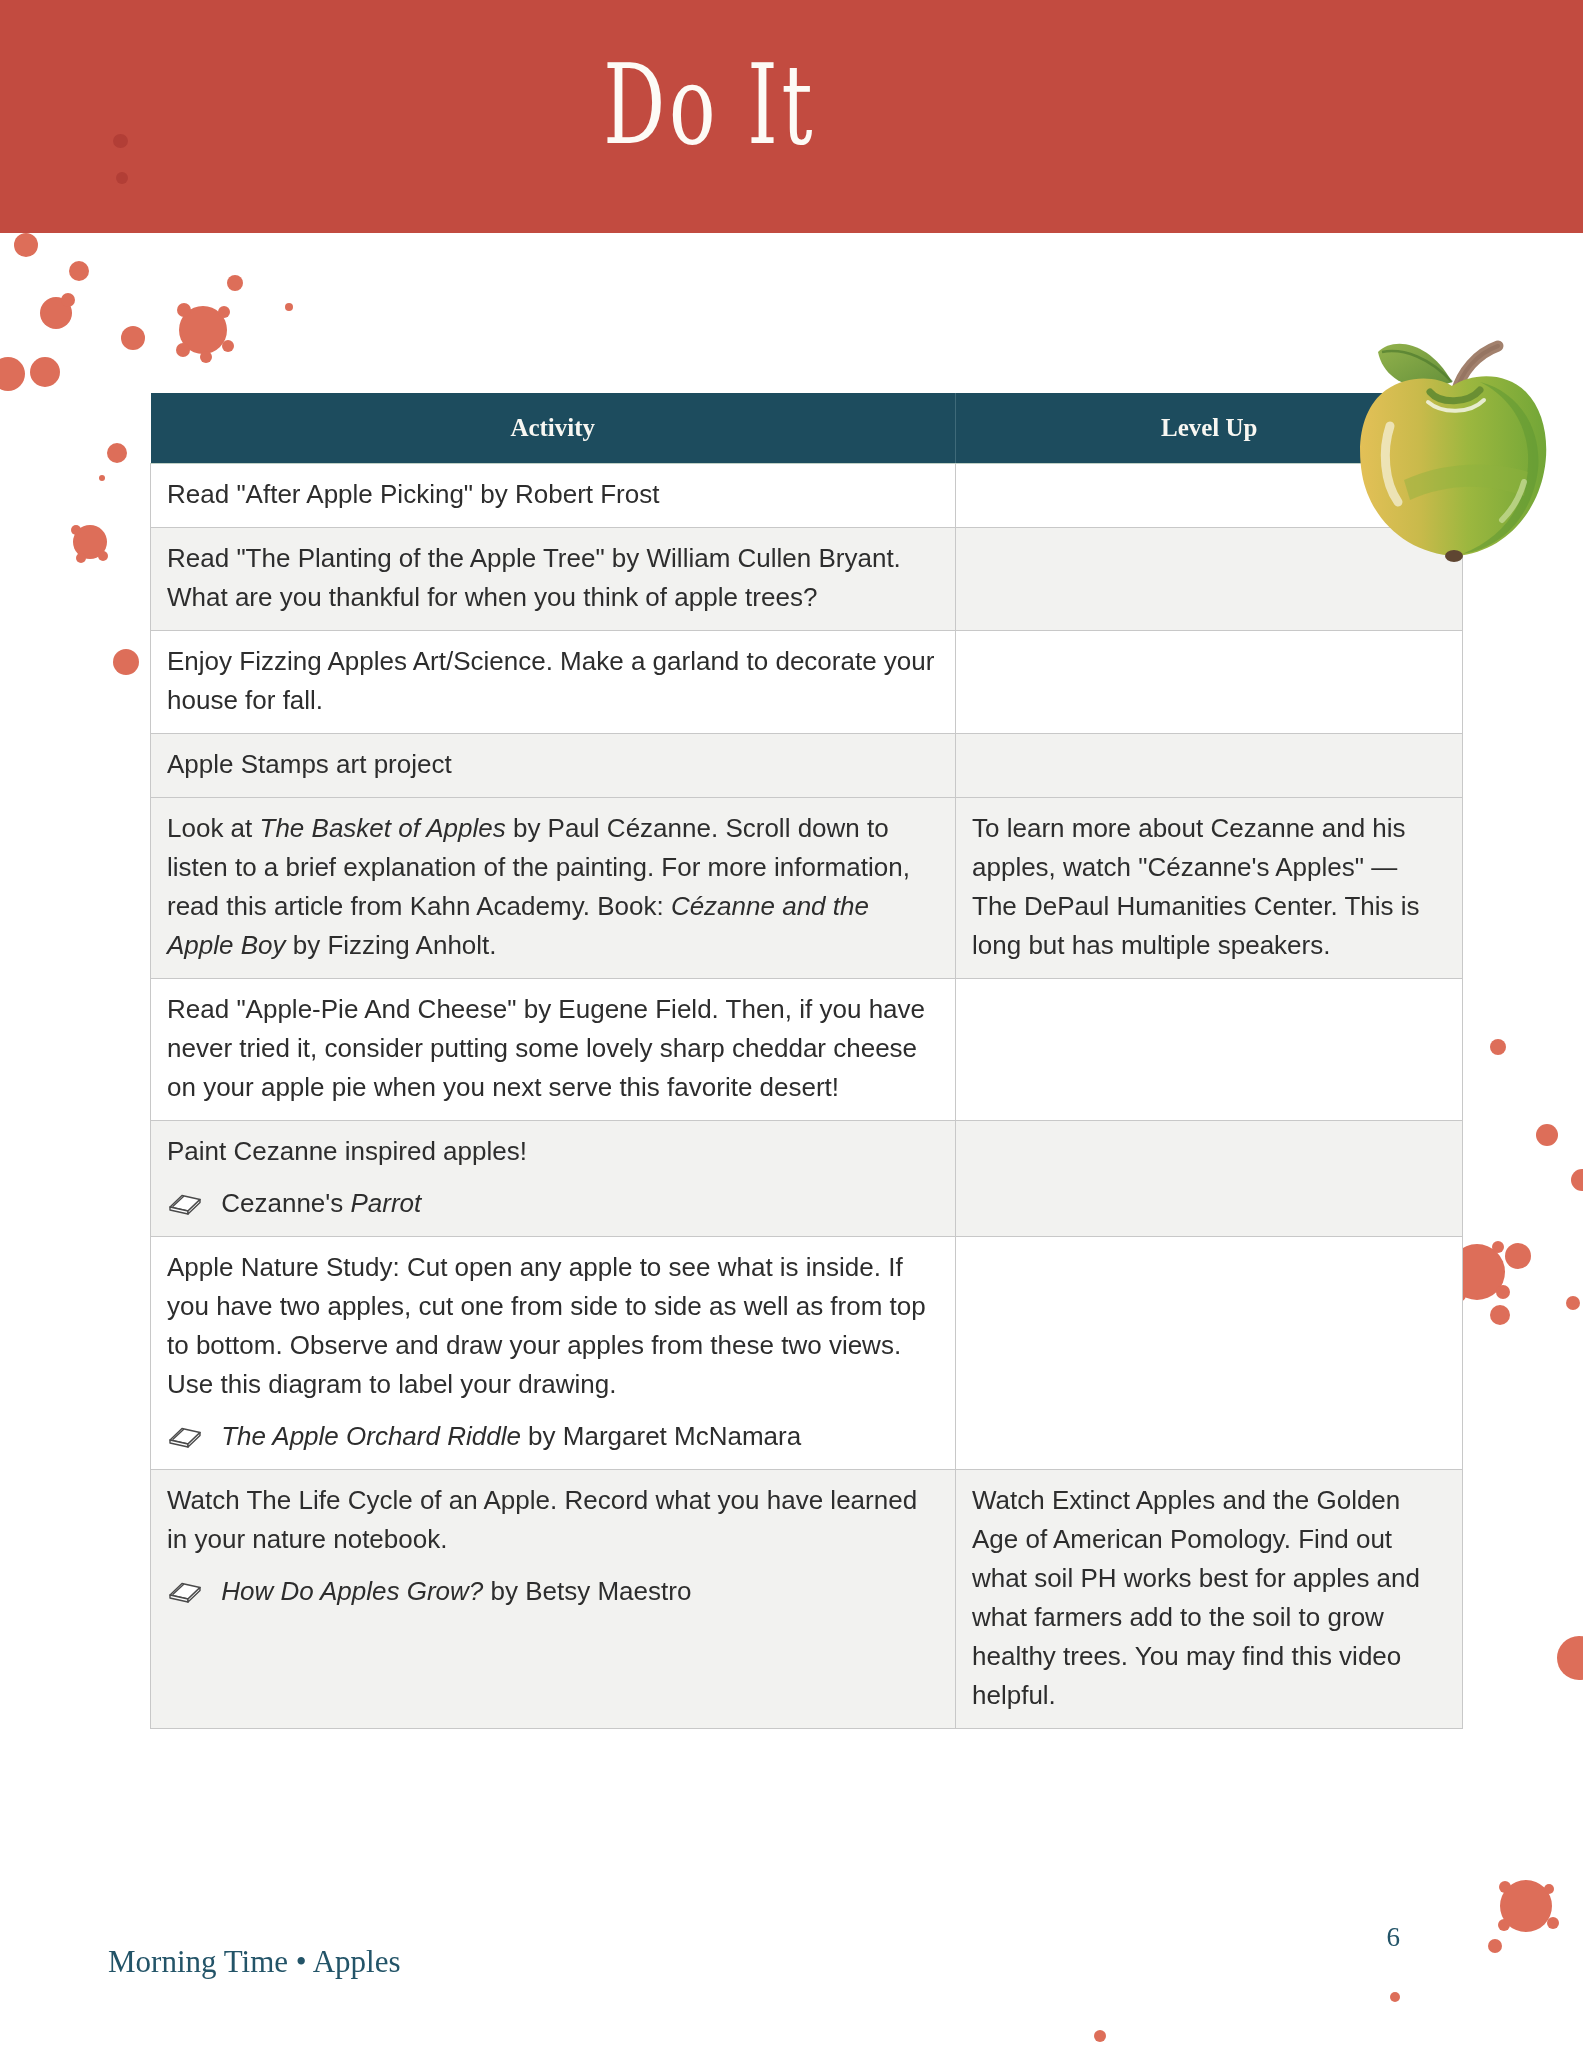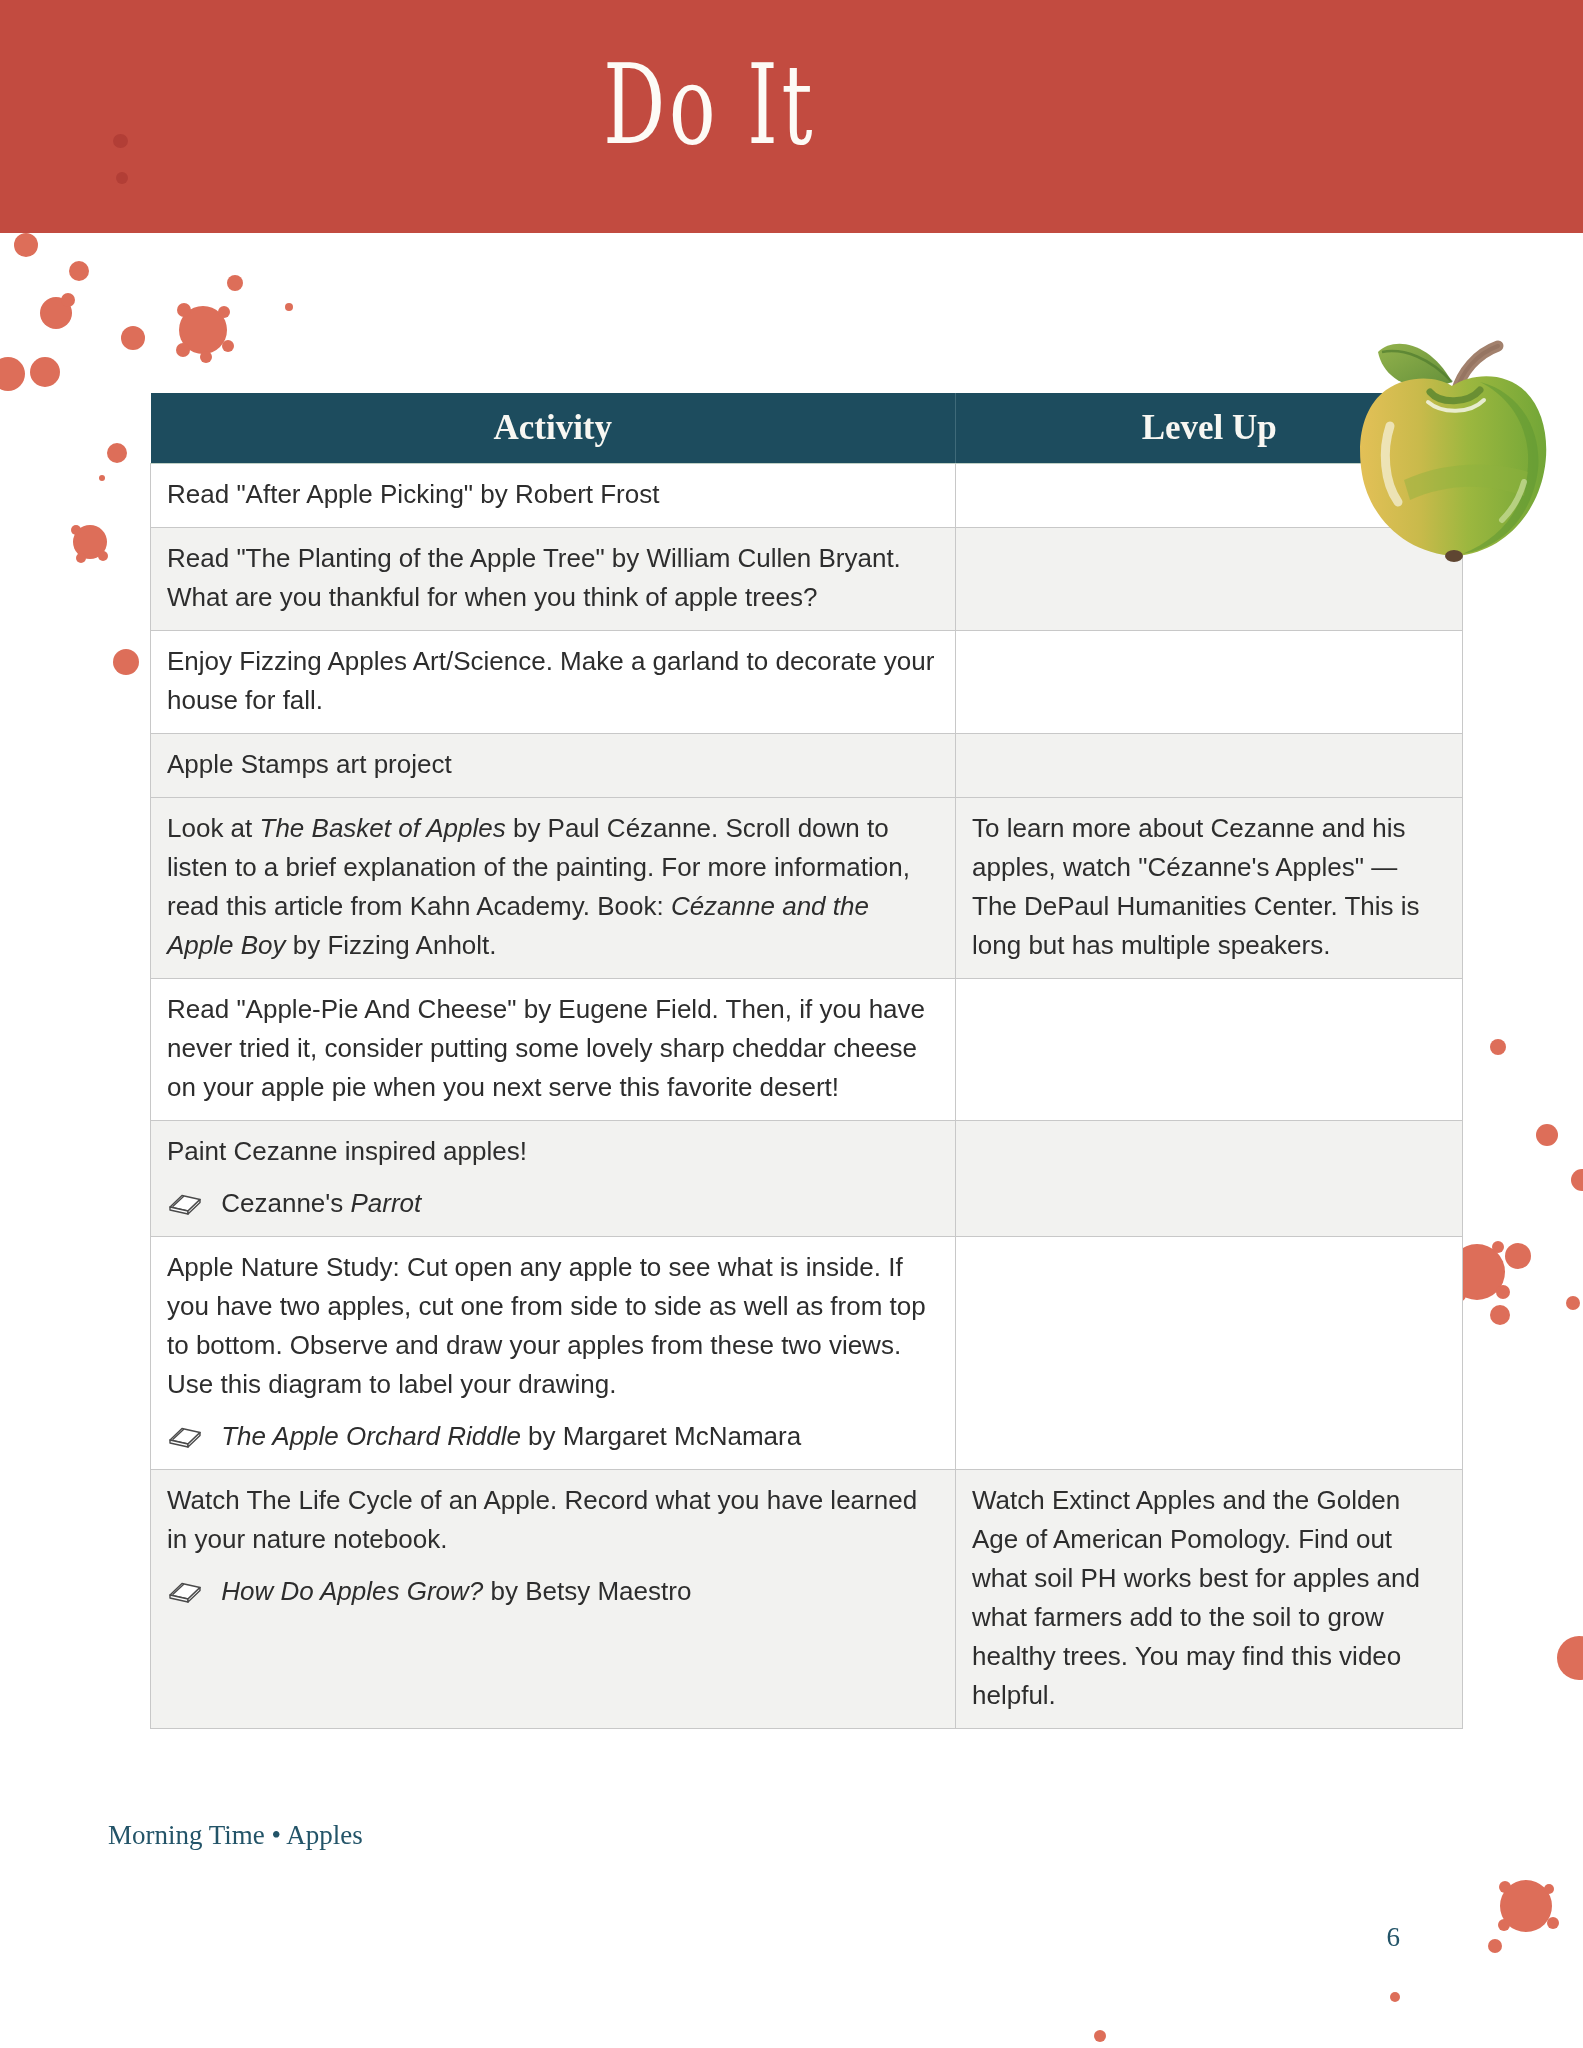--- a/index.html
+++ b/index.html
@@ -55,21 +55,21 @@
     border-collapse:collapse;table-layout:fixed;
     z-index:2;
   }
   table.activity-table col.c-activity{width:805px;}
   table.activity-table col.c-level{width:507px;}
   table.activity-table th{
     background:var(--header-teal);
     color:#f8f7f2;
     font-family:"Liberation Serif", serif;
     font-weight:bold;
-    font-size:35px;
+    font-size:25px;
     height:70px;
     text-align:center;
     vertical-align:middle;
     border-bottom:1px solid #bfd0c5;
     border-left:1px solid #3f6a79;
   }
   table.activity-table th:first-child{border-left:none;}
   table.activity-table td{
     border:1px solid var(--border);
     vertical-align:top;
@@ -77,23 +77,23 @@
     font-size:26px;
     line-height:39px;
     background:#ffffff;
   }
   table.activity-table tr.shaded td{background:var(--row-shade);}
   .para + .para{margin-top:13px;}
   .book-line svg{vertical-align:-5px;margin-right:11px;}
   em{font-style:italic;}
   
   .footer-left{
-    position:absolute;left:108px;top:1820px;
+    position:absolute;left:108px;top:1944px;
     font-family:"Liberation Serif", serif;
-    font-size:27px;color:var(--footer-teal);
+    font-size:31px;color:var(--footer-teal);
   }
   .footer-page{
     position:absolute;left:1300px;top:1922px;width:100px;
     text-align:right;
     font-family:"Liberation Serif", serif;
     font-size:27px;color:var(--footer-teal);
   }
 </style>
 </head>
 <body>

